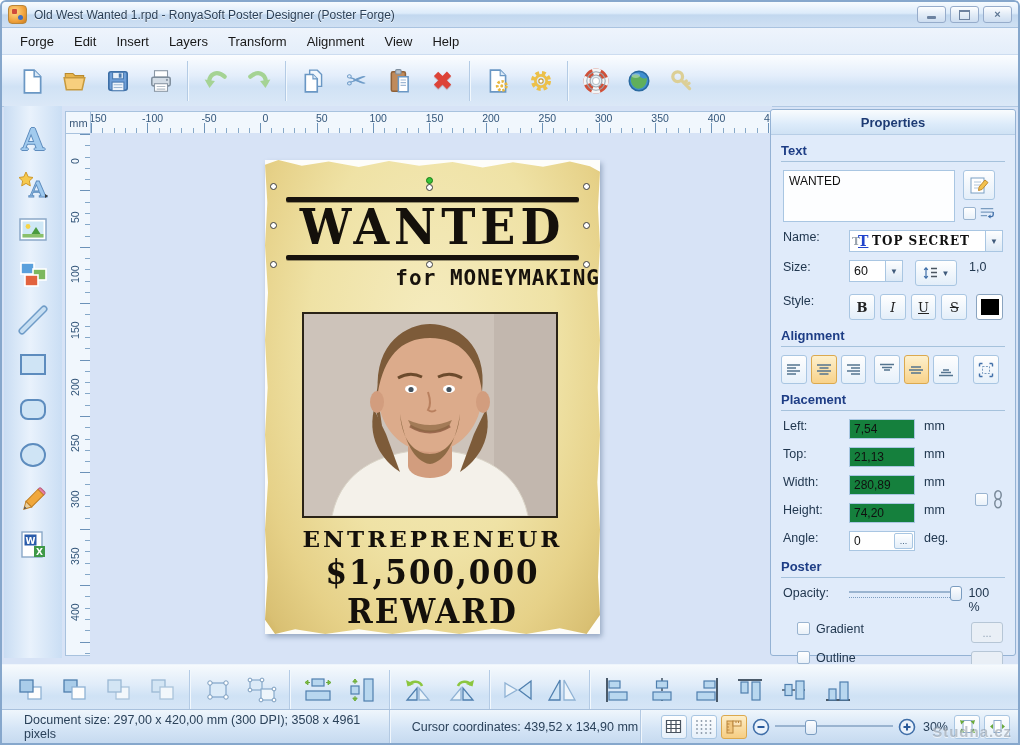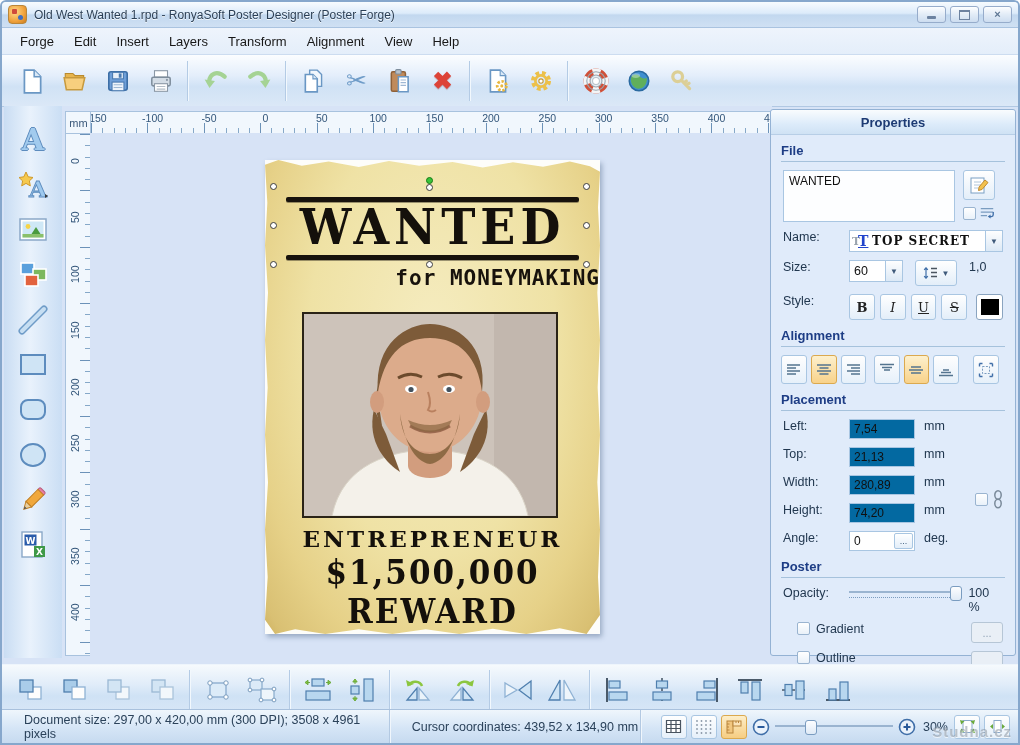--- a/index.html
+++ b/index.html
@@ -58,21 +58,21 @@
   .selection{position:absolute;left:183px;top:53px;width:314px;height:79px;pointer-events:none;}
   .hd{position:absolute;width:7px;height:7px;border:1px solid #3c3c3c;border-radius:50%;background:#fff;box-sizing:border-box;}
   .hd.rot{background:#39c439;border-color:#157a15;}
 
   
   .props{position:absolute;right:2px;top:107px;width:246px;bottom:87px;background:#e0ebfa;border:1px solid #94b2d4;border-radius:3px;box-sizing:border-box;font-size:12.5px;color:#21374f;}
   .props-header{height:24px;background:linear-gradient(#f9fcfe,#dcebfa 60%,#cfe2f4);border-bottom:1px solid #b7cee6;display:flex;align-items:center;justify-content:center;font-weight:bold;color:#1d3b74;font-size:13px;border-radius:3px 3px 0 0;}
   .sect{font-weight:bold;color:#1d3d85;font-size:13px;margin:8px 10px 0;padding-bottom:3px;border-bottom:1px solid #a6c2dc;}
   .prow{display:flex;margin:8px 12px 0;}
   .plabel{width:66px;flex:0 0 auto;}
-  .pinput{height:20px;border:1px solid #a9c6e2;background:#0369a1;font-size:12px;padding:0 4px;color:#101010;box-sizing:border-box;font-family:"Liberation Sans",sans-serif;}
+  .pinput{height:20px;border:1px solid #a9c6e2;background:#15803d;font-size:12px;padding:0 4px;color:#101010;box-sizing:border-box;font-family:"Liberation Sans",sans-serif;}
   .unit{margin-left:9px;}
   .ptext{display:block;width:172px;height:52px;border:1px solid #a9c6e2;background:#fdfeff;font-size:12px;padding:3px 5px;resize:none;font-family:"Liberation Sans",sans-serif;color:#101010;box-sizing:border-box;}
   .sqbtn{width:30px;height:28px;border:1px solid #a9c6e2;border-radius:3px;background:linear-gradient(#ffffff,#e3eef9);display:flex;align-items:center;justify-content:center;}
   .cb{width:13px;height:13px;border:1px solid #9ab4d0;background:linear-gradient(#fff,#e9f1f9);border-radius:2px;flex:0 0 auto;box-sizing:border-box;}
   .combo{display:flex;align-items:center;border:1px solid #a9c6e2;background:#fff;height:22px;box-sizing:border-box;}
   .dd{width:16px;height:100%;border-left:1px solid #a9c6e2;background:linear-gradient(#fefefe,#dce9f6);display:flex;align-items:center;justify-content:center;color:#3f5a7a;font-size:8px;flex:0 0 auto;}
   .fontname{font-family:"DejaVu Serif",serif;font-weight:bold;font-size:12px;letter-spacing:1px;color:#101010;white-space:nowrap;}
   .tticon{position:relative;width:18px;height:16px;margin:0 2px;flex:0 0 auto;}
   .tticon .t1{position:absolute;left:0;top:2px;font-family:"DejaVu Serif",serif;font-size:11px;color:#9aa4ae;font-weight:bold;}
   .tticon .t2{position:absolute;left:6px;top:0;font-family:"DejaVu Serif",serif;font-size:14px;color:#2244cc;font-weight:bold;text-decoration:underline;}
@@ -393,21 +393,21 @@
         <span class="hd" style="left:-3px;bottom:-3px"></span>
         <span class="hd" style="left:153px;bottom:-3px"></span>
         <span class="hd" style="right:-3px;bottom:-3px"></span>
       </div>
     </div>
   </div>
 
   <div class="props">
     <div class="props-header">Properties</div>
 
-    <div class="sect">File</div>
+    <div class="sect">Text</div>
     <div class="prow" style="align-items:flex-start">
       <textarea class="ptext" style="">WANTED</textarea>
       <span style="margin-left:8px;display:flex;flex-direction:column;gap:6px;align-items:center;">
         <span class="sqbtn">
             <svg width="22" height="22" viewBox="0 0 22 22">
               <rect x="3" y="4" width="13" height="15" fill="#fff" stroke="#7aa0c4"></rect>
               <path d="M6 8h7M6 11h7M6 14h4" stroke="#b0c6da"></path>
               <path d="M11 13l6-7 3 2.5-6 7-3.5 1z" fill="#f2c14e" stroke="#c08a2e"></path>
             </svg>
           </span>

